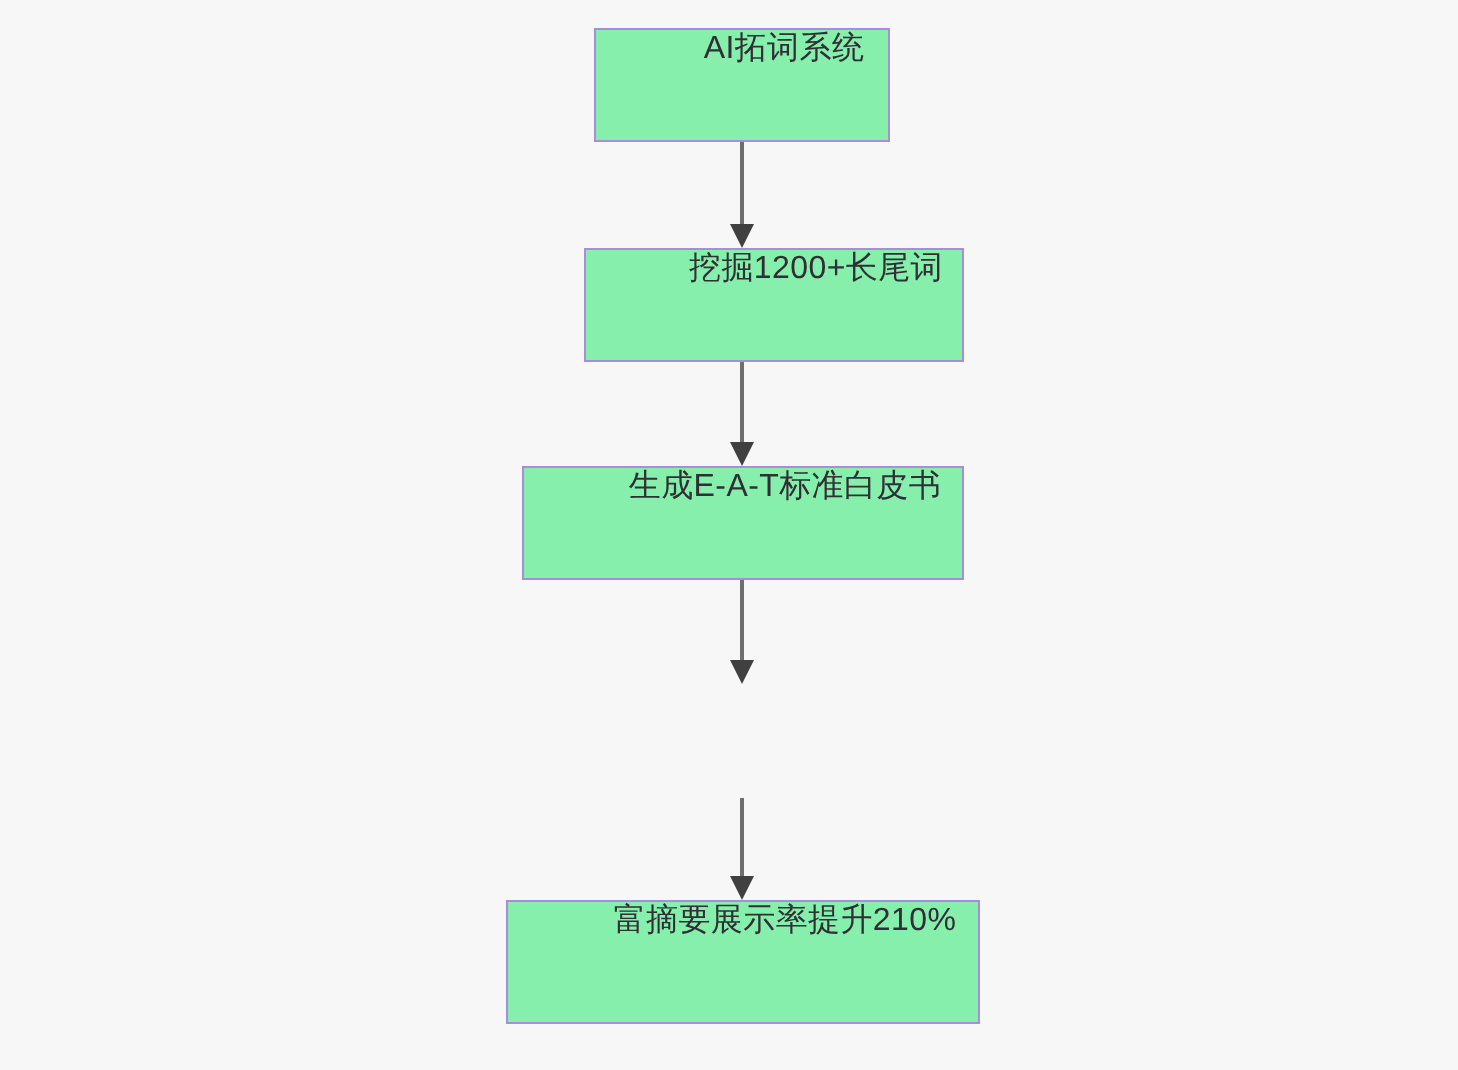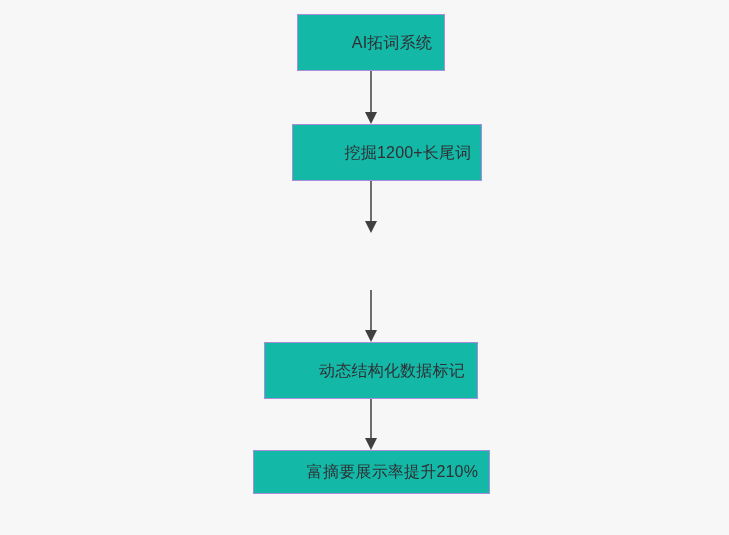--- a/index.html
+++ b/index.html
@@ -14,24 +14,23 @@
     overflow: hidden;
   }
   #flowchart-canvas {
     position: relative;
     width: 729px;
     height: 535px;
   }
   .node {
     position: absolute;
     box-sizing: border-box;
-    background: #14b8a6;
+    background: #86efac;
     border: 1.4px solid #a98cdb;
     display: flex;
-    align-items: center;
     justify-content: center;
     text-align: center;
     padding-left: 42px;
   }
   .node-label {
     font-size: 16px;
     line-height: 1.25;
     color: #2f2f35;
     letter-spacing: 0.2px;
     white-space: nowrap;
@@ -67,22 +66,22 @@
   </svg>
 
   <div class="node" style="left:297px; top:14px; width:148px; height:57px;">
     <span class="node-label">AI拓词系统</span>
   </div>
 
   <div class="node" style="left:292px; top:124px; width:190px; height:57px;">
     <span class="node-label">挖掘1200+长尾词</span>
   </div>
 
-
-  <div class="node" style="left:264px; top:342px; width:214px; height:57px;">
-    <span class="node-label">动态结构化数据标记</span>
+  <div class="node" style="left:261px; top:233px; width:221px; height:57px;">
+    <span class="node-label">生成E-A-T标准白皮书</span>
   </div>
 
-  <div class="node" style="left:253px; top:450px; width:237px; height:44px;">
+
+  <div class="node" style="left:253px; top:450px; width:237px; height:62px;">
     <span class="node-label">富摘要展示率提升210%</span>
   </div>
 
 </div>
 
 </body></html>

